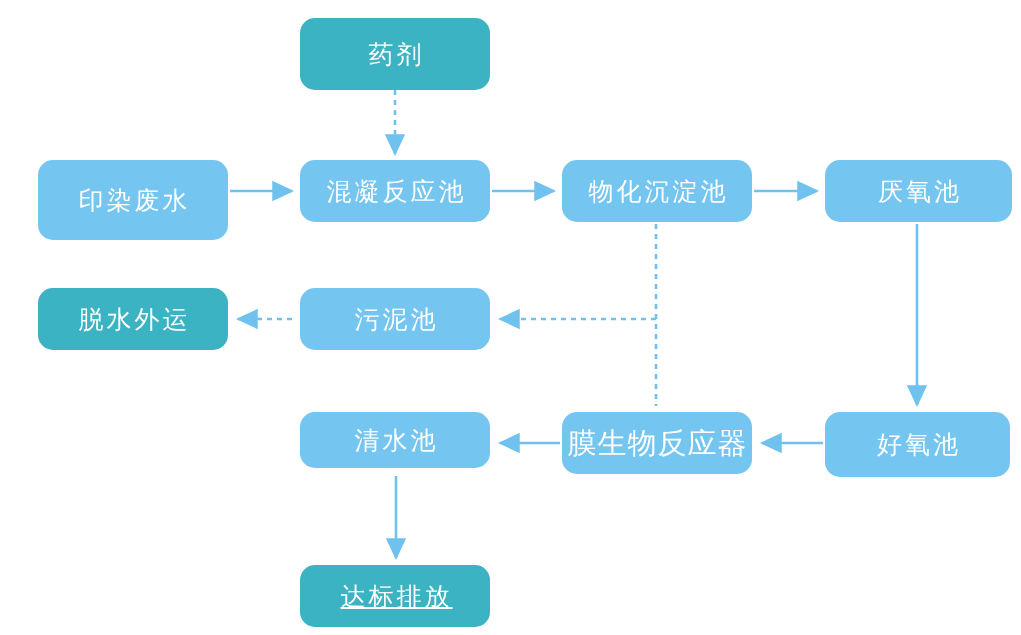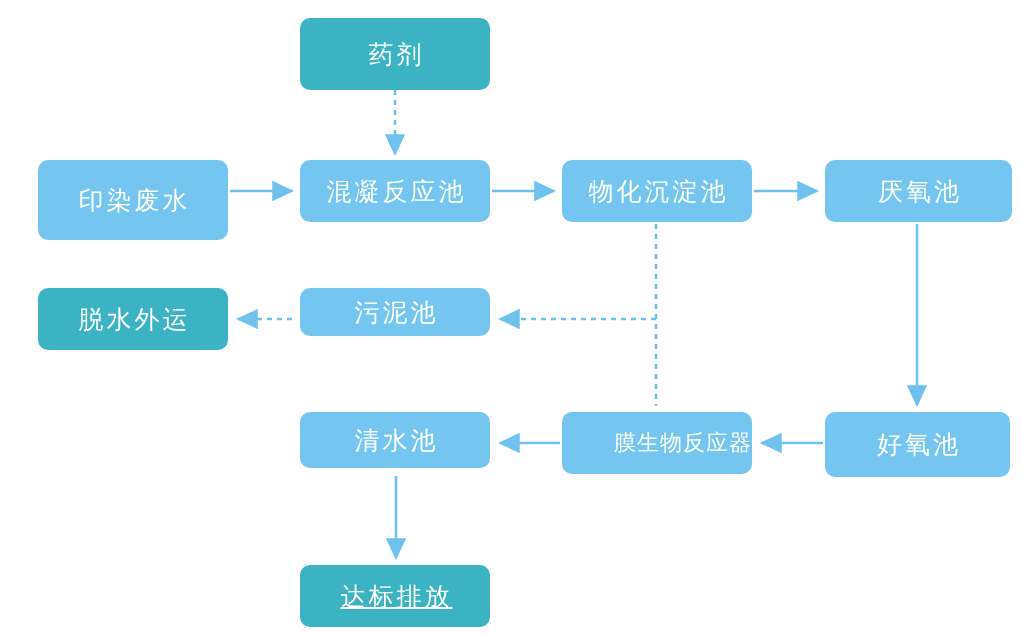--- a/index.html
+++ b/index.html
@@ -15,34 +15,34 @@
     width: 1021px;
     height: 635px;
     background: #ffffff;
     overflow: hidden;
   }
   .node {
     position: absolute;
     display: flex;
     align-items: center;
     justify-content: center;
-    border-radius: 10px;
+    border-radius: 15px;
     color: #ffffff;
     font-size: 25px;
     letter-spacing: 3px;
     text-indent: 3px;
     font-weight: 400;
     box-sizing: border-box;
     line-height: 1;
     white-space: nowrap;
   }
   .node.blue   { background: #74C5EF; }
   .node.teal   { background: #3BB3C2; }
 
-  .node.small-text { font-size: 22px; letter-spacing: 1px; text-indent: 1px; justify-content: flex-end;}
+  .node.small-text { font-size: 29px; letter-spacing: 1px; text-indent: 1px;}
 
   svg.edges {
     position: absolute;
     left: 0;
     top: 0;
     width: 1021px;
     height: 635px;
     pointer-events: none;
   }
 </style>
@@ -120,21 +120,21 @@
   </div>
 
   <div class="node blue" style="left:825px; top:160px; width:187px; height:62px;">
     <span>厌氧池</span>
   </div>
 
   <div class="node teal" style="left:38px; top:288px; width:190px; height:62px;">
     <span>脱水外运</span>
   </div>
 
-  <div class="node blue" style="left:300px; top:288px; width:190px; height:48px;">
+  <div class="node blue" style="left:300px; top:288px; width:190px; height:62px;">
     <span>污泥池</span>
   </div>
 
   <div class="node blue" style="left:300px; top:412px; width:190px; height:56px;">
     <span>清水池</span>
   </div>
 
   <div class="node blue small-text" style="left:562px; top:412px; width:190px; height:62px;">
     <span>膜生物反应器</span>
   </div>

